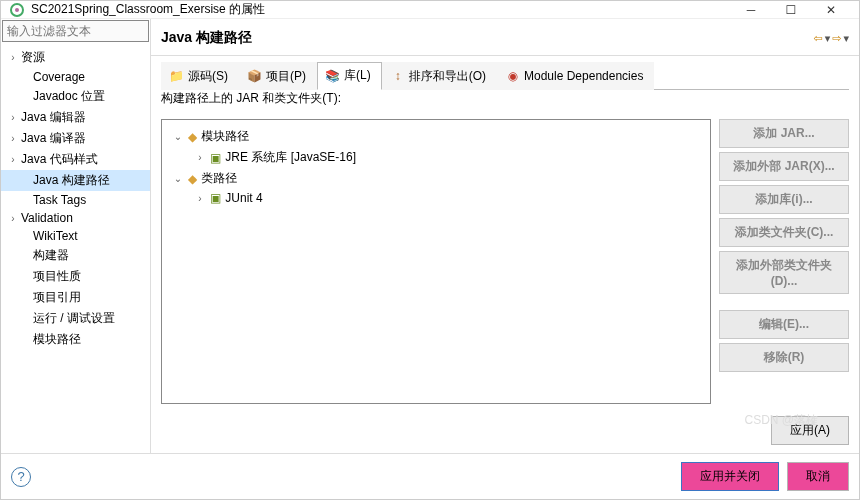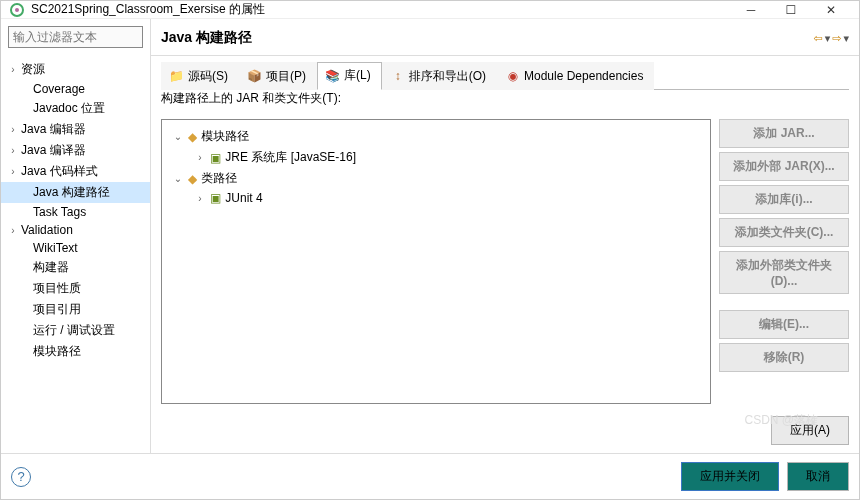--- a/index.html
+++ b/index.html
@@ -3,21 +3,21 @@
 <meta charset="utf-8">
 <style>
 * { box-sizing: border-box; margin: 0; padding: 0; font-family: "Microsoft YaHei", "Segoe UI", sans-serif; font-size: 12px; }
 body { background: #fff; width: 860px; height: 500px; overflow: hidden; display: flex; flex-direction: column; border: 1px solid #ccc; }
 .titlebar { height: 18px; display: flex; align-items: center; padding: 0 8px; border-bottom: 1px solid #eee; }
 .titlebar .icon { width: 16px; height: 16px; margin-right: 6px; }
 .titlebar .title { flex: 1; font-size: 12px; }
 .titlebar .btn { width: 40px; height: 28px; display: flex; align-items: center; justify-content: center; color: #333; }
 .upper { flex: 1; display: flex; overflow: hidden; }
 .sidebar { width: 150px; border-right: 1px solid #ddd; display: flex; flex-direction: column; }
-.filter { margin: 7px; }
+.filter { margin: 1px; }
 .filter input { width: 100%; padding: 3px 4px; border: 1px solid #888; background: #fafafa; font-size: 12px; }
 .tree { flex: 1; padding: 4px 0; overflow: auto; }
 .tree-item { display: flex; align-items: center; padding: 2px 0 2px 6px; white-space: nowrap; cursor: default; }
 .tree-item.selected { background: #cfe8ff; }
 .twisty { width: 12px; color: #666; font-size: 10px; text-align: center; }
 .tree-item .lbl { padding-left: 2px; }
 .indent1 { padding-left: 18px !important; }
 .main { flex: 1; display: flex; flex-direction: column; padding: 0; }
 .header { display: flex; align-items: center; padding: 10px 10px 8px 10px; border-bottom: 1px solid #ddd; }
 .header .htitle { font-size: 14px; font-weight: 600; flex: 1; }
@@ -33,21 +33,21 @@
 .tb-item { display: flex; align-items: center; padding: 2px 0 2px 6px; gap: 4px; }
 .tb-sub { padding-left: 28px !important; }
 .sidebtns { width: 130px; display: flex; flex-direction: column; gap: 4px; }
 .sidebtns button { padding: 5px 4px; background: #eaeaea; border: 1px solid #c8c8c8; color: #888; font-size: 12px; cursor: default; font-weight: bold; }
 .sidebtns .group-gap { height: 8px; }
 .applyrow { display: flex; justify-content: flex-end; padding: 6px 10px 8px 10px; }
 .applyrow button { padding: 5px 18px; background: #eaeaea; border: 1px solid #b5b5b5; }
 .footer { border-top: 1px solid #ddd; display: flex; align-items: center; padding: 8px 10px; gap: 8px; }
 .help { width: 20px; height: 20px; border: 1.5px solid #4079aa; border-radius: 50%; color: #4079aa; display: flex; align-items: center; justify-content: center; font-size: 13px; }
 .footer .spacer { flex: 1; }
-.footer button { padding: 5px 18px; background: #0f766e; border: 1px solid #b5b5b5; }
+.footer button { padding: 5px 18px; background: #ec4899; border: 1px solid #b5b5b5; }
 .footer button.primary { border: 1px solid #3a76c4; }
 .ico-folder { color: #d9a23a; }
 .ico-pkg { color: #c77b2a; }
 .ico-lib { color: #5a7db0; }
 .ico-arrows { color: #b06b2f; }
 .ico-mod { color: #c0392b; }
 .ico-jar { color: #6b8e23; }
 .watermark { position: absolute; right: 42px; top: 412px; color: #ddd; font-size: 12px; pointer-events: none; }
 </style>
 </head>

